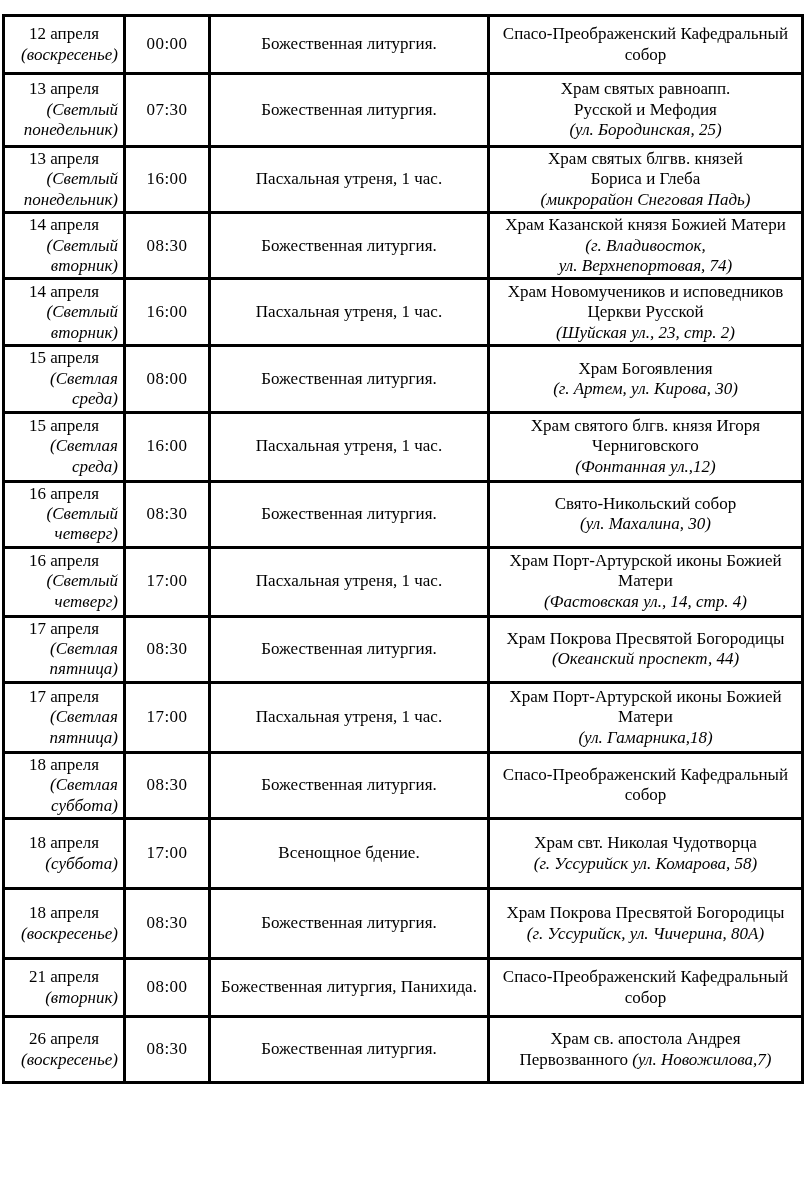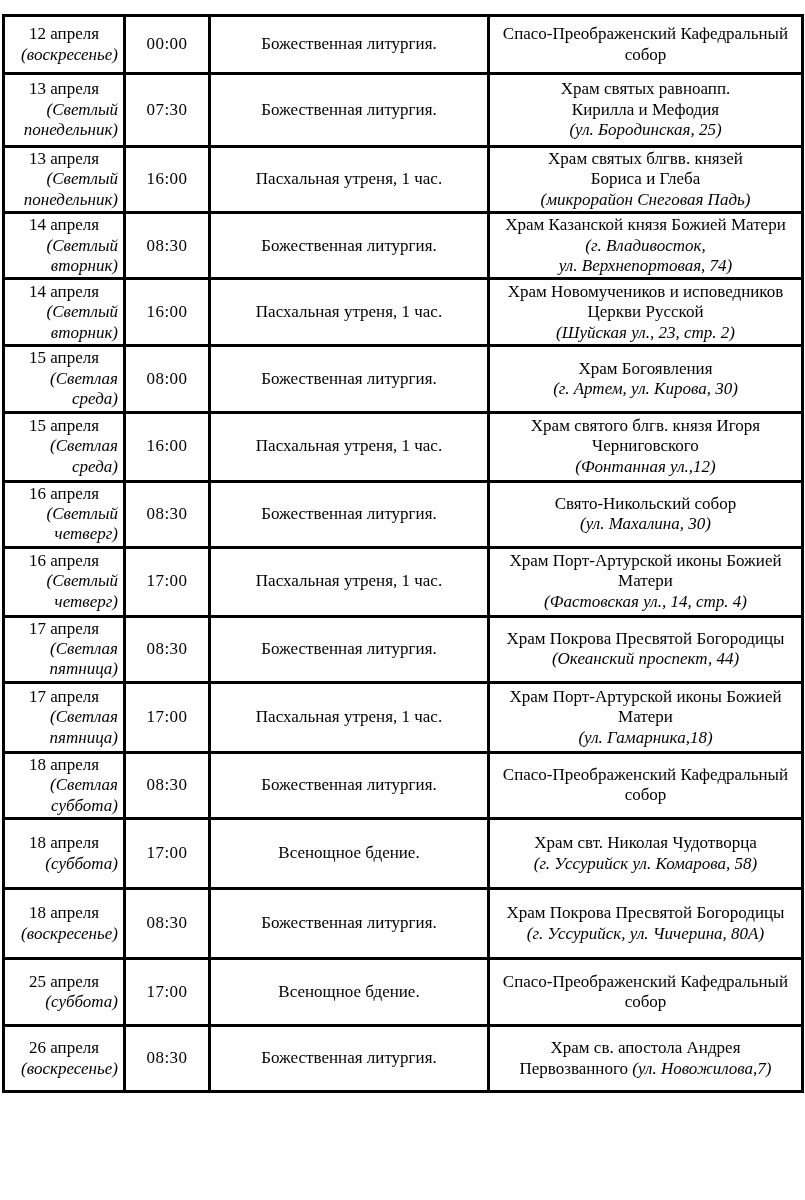--- a/index.html
+++ b/index.html
@@ -65,21 +65,21 @@
         </tr>
         <tr style="height: 73px;">
           <td class="c-date">
             <div>13 апреля</div>
             <div class="ital">(Светлый понедельник)</div>
           </td>
           <td class="c-time">07:30</td>
           <td class="c-service">Божественная литургия.</td>
           <td class="c-loc">
             <div class="loc-line"><span>Храм святых равноапп.</span></div>
-            <div class="loc-line"><span>Кирилла и Мефодия</span></div>
+            <div class="loc-line"><span>Русской и Мефодия</span></div>
             <div class="loc-line"><span class="ital">(ул. Бородинская, 25)</span></div>
           </td>
         </tr>
         <tr style="height: 66px;">
           <td class="c-date">
             <div>13 апреля</div>
             <div class="ital">(Светлый понедельник)</div>
           </td>
           <td class="c-time">16:00</td>
           <td class="c-service">Пасхальная утреня, 1 час.</td>
@@ -218,27 +218,27 @@
             <div>18 апреля</div>
             <div class="ital">(воскресенье)</div>
           </td>
           <td class="c-time">08:30</td>
           <td class="c-service">Божественная литургия.</td>
           <td class="c-loc">
             <div class="loc-line"><span>Храм Покрова Пресвятой Богородицы</span></div>
             <div class="loc-line"><span class="ital">(г. Уссурийск, ул. Чичерина, 80А)</span></div>
           </td>
         </tr>
-        <tr style="height: 67px;">
-          <td class="c-date">
-            <div>25 апреля</div>
-            <div class="ital">(суббота)</div>
-          </td>
-          <td class="c-time">17:00</td>
-          <td class="c-service">Всенощное бдение.</td>
+        <tr style="height: 58px;">
+          <td class="c-date">
+            <div>21 апреля</div>
+            <div class="ital">(вторник)</div>
+          </td>
+          <td class="c-time">08:00</td>
+          <td class="c-service">Божественная литургия, Панихида.</td>
           <td class="c-loc">
             <div class="loc-line"><span>Спасо-Преображенский Кафедральный собор</span></div>
           </td>
         </tr>
         <tr style="height: 66px;">
           <td class="c-date">
             <div>26 апреля</div>
             <div class="ital">(воскресенье)</div>
           </td>
           <td class="c-time">08:30</td>

